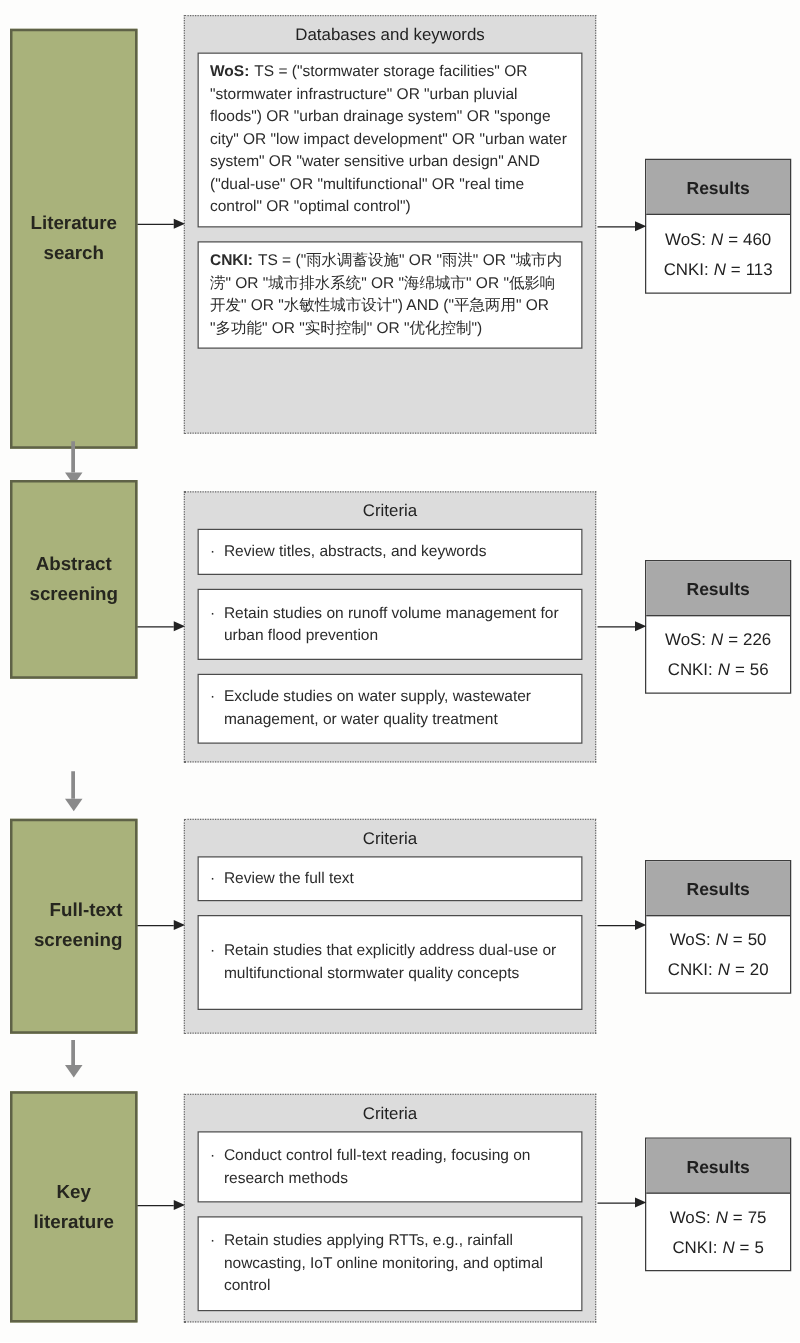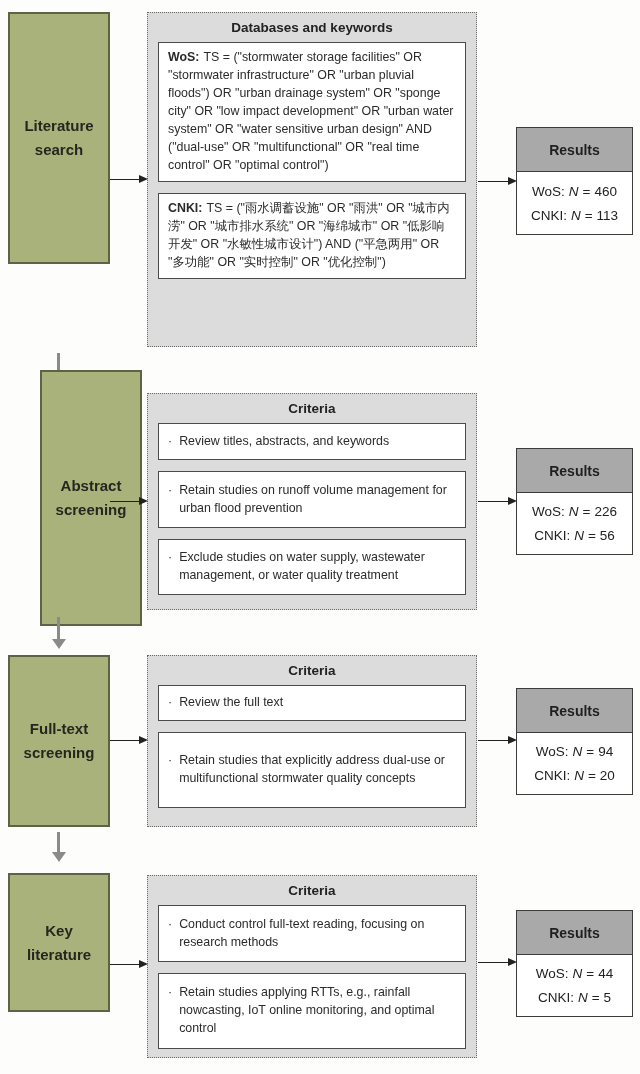--- a/index.html
+++ b/index.html
@@ -26,42 +26,42 @@
     justify-content: center;
     text-align: center;
   }
   .stage-label {
     font-weight: bold;
     font-size: 15px;
     line-height: 1.6;
     color: #26261f;
     padding: 0 10px;
   }
-  #stage1 { top: 12px;  height: 252px; }
-  #stage2 { top: 370px; height: 256px; margin-left: 32px; }
-  #stage3 { top: 655px; height: 172px; }
-  #stage4 { top: 873px; height: 139px; }
+  #stage1 { top: 23px;  height: 336px; }
+  #stage2 { top: 384px; height: 159px; }
+  #stage3 { top: 655px; height: 172px; text-align: right; }
+  #stage4 { top: 873px; height: 185px; }
 
   
   .panel {
     position: absolute;
     left: 147px;
     width: 330px;
     background: #dcdcdc;
     border: 1.5px dotted #6a6a6a;
     padding: 5px 10px;
     overflow: hidden;
   }
   #panel1 { top: 12px;  height: 335px; }
   #panel2 { top: 393px; height: 217px; }
   #panel3 { top: 655px; height: 172px; }
   #panel4 { top: 875px; height: 183px; }
   .panel-title {
     text-align: center;
-    font-weight: bold;
+    font-weight: normal;
     font-size: 13.5px;
     margin: 2px 0 7px 0;
     color: #222;
   }
   .card {
     background: #ffffff;
     border: 1.5px solid #4b4b4b;
     padding: 6px 9px;
     font-size: 12.4px;
     line-height: 1.45;
@@ -261,21 +261,21 @@
         </div>
     </div>
   </div>
   <div class="results" id="res3">
     <div class="results-title">Results</div>
     <div class="results-body">
       <div class="rline">
         <span>WoS:</span>
           <i>N</i>
           <span>=</span>
-          <span>94</span>
+          <span>50</span>
       </div>
       <div class="rline">
         <span>CNKI:</span>
           <i>N</i>
           <span>=</span>
           <span>20</span>
       </div>
     </div>
   </div>
   <div class="harrow ha-l" id="ha3a"></div>
@@ -303,21 +303,21 @@
         </div>
     </div>
   </div>
   <div class="results" id="res4">
     <div class="results-title">Results</div>
     <div class="results-body">
       <div class="rline">
         <span>WoS:</span>
           <i>N</i>
           <span>=</span>
-          <span>44</span>
+          <span>75</span>
       </div>
       <div class="rline">
         <span>CNKI:</span>
           <i>N</i>
           <span>=</span>
           <span>5</span>
       </div>
     </div>
   </div>
   <div class="harrow ha-l" id="ha4a"></div>

